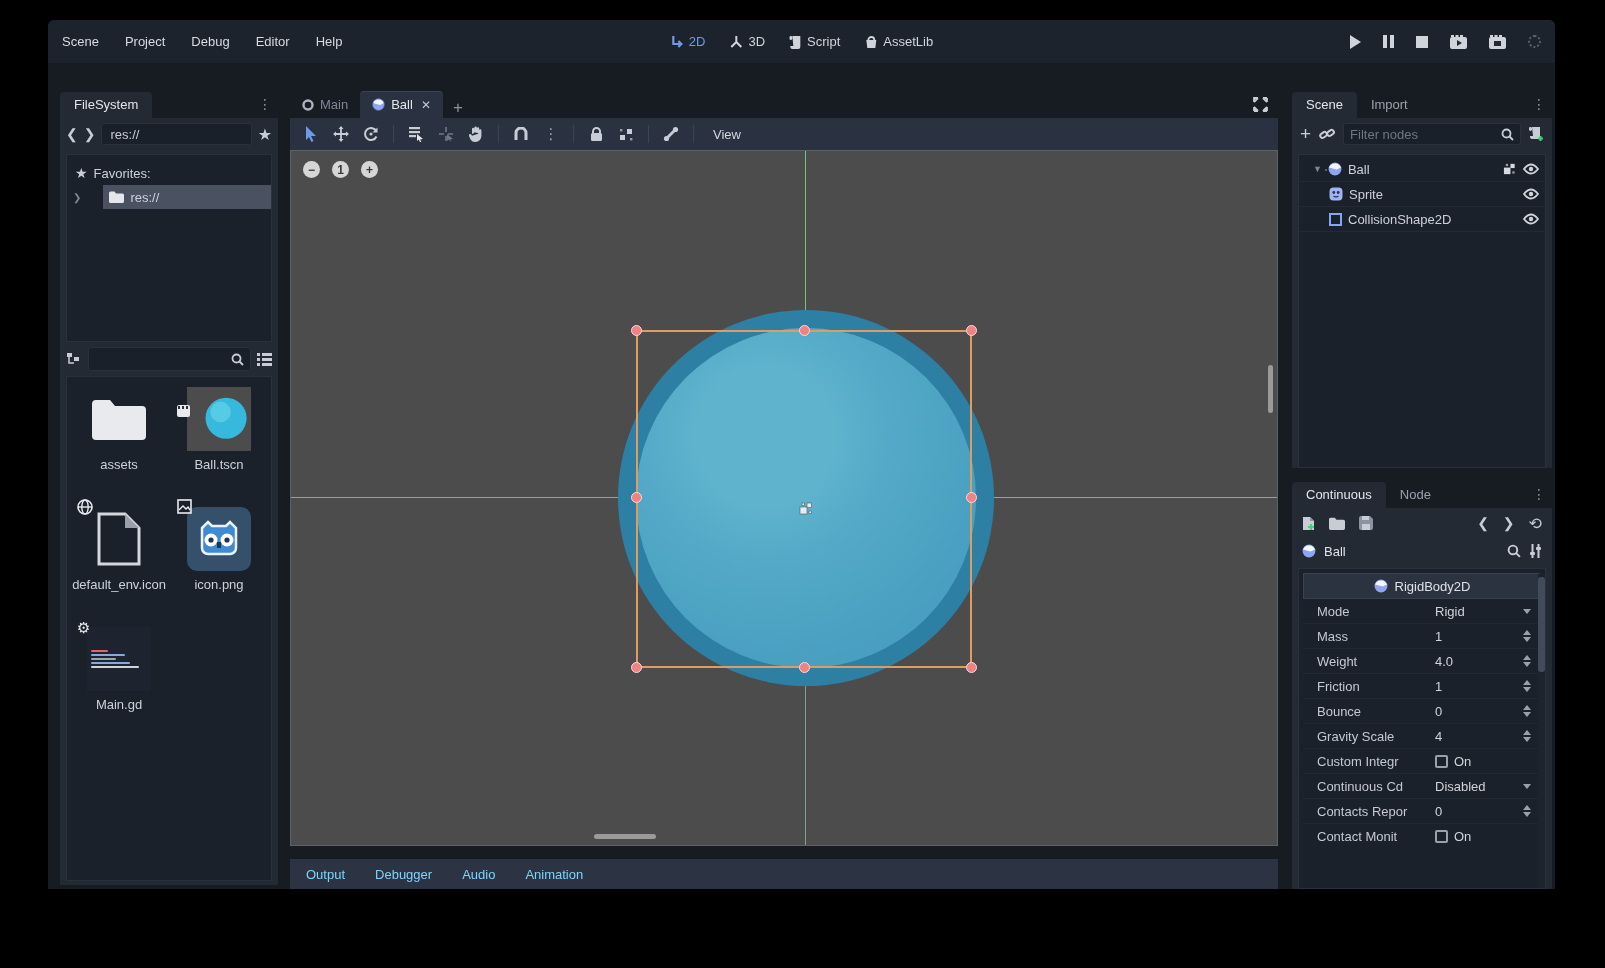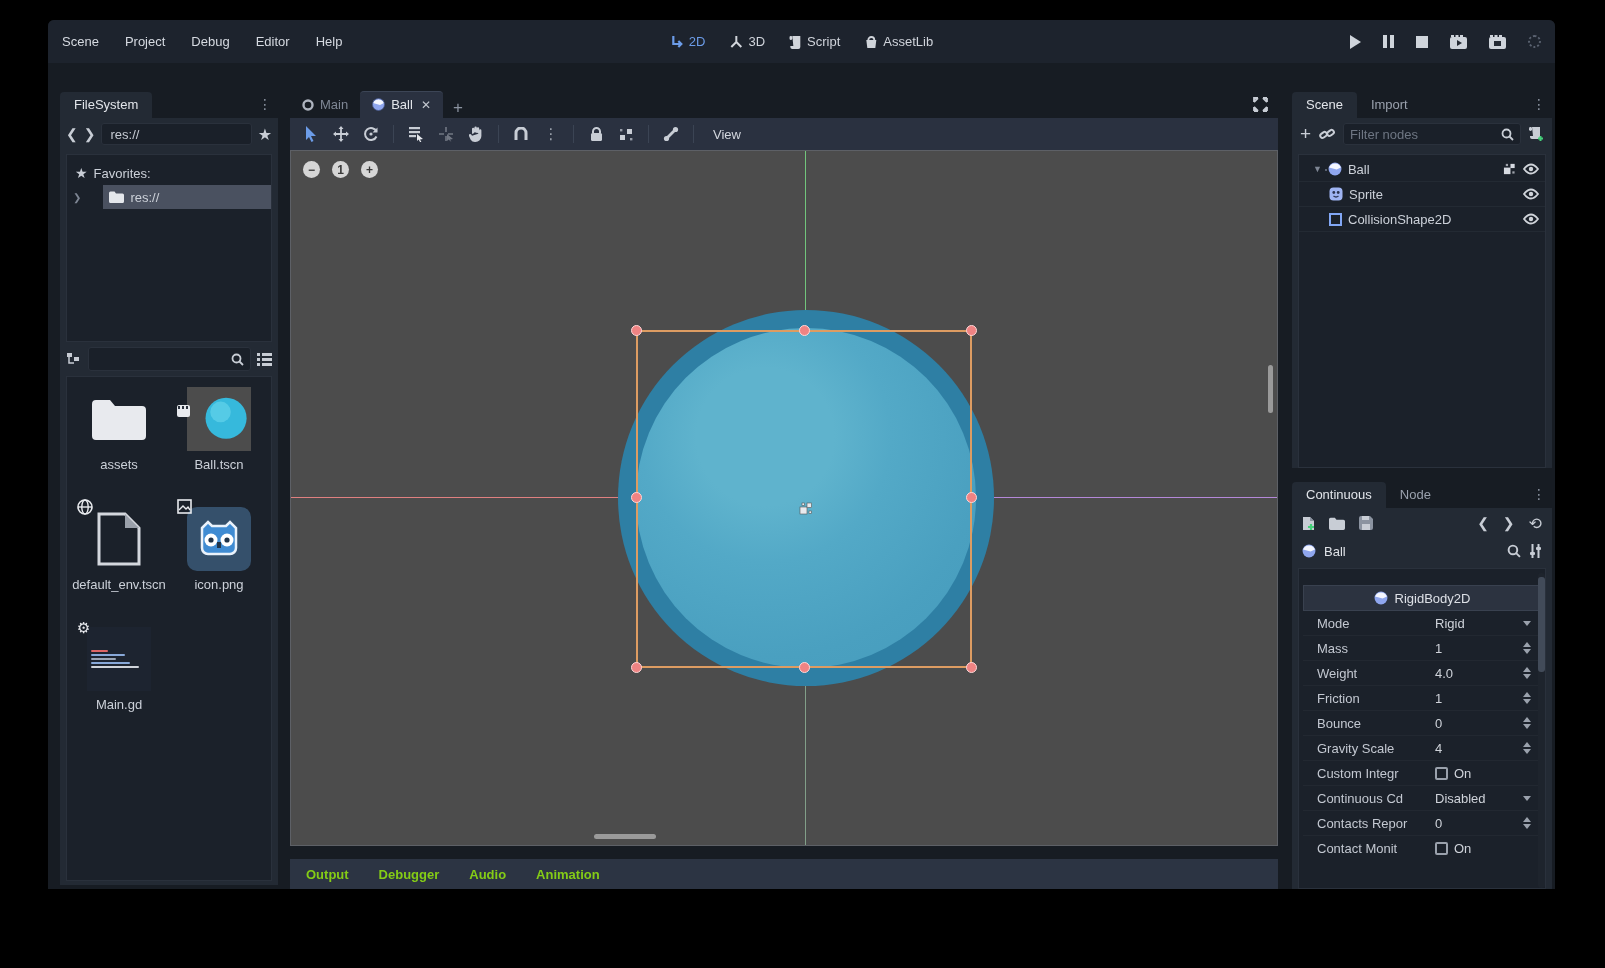--- a/index.html
+++ b/index.html
@@ -91,40 +91,40 @@
     background:#2e7fa4; }
   .ball-inner { position:absolute; left:345px; top:177px; width:340px; height:340px; border-radius:50%;
     background:radial-gradient(circle at 38% 32%, #5fb3cd 0 22%, #53a9c7 40%, #4aa0c0 70%, #459bbc 100%); }
   .sel-rect { position:absolute; left:345px; top:179px; width:336px; height:338px; border:2px solid #dd9c62; }
   .handle { position:absolute; width:11px; height:11px; border-radius:50%; background:#ef8383; border:1px solid #ffd7d7; }
   .gizmo { position:absolute; left:508px; top:350px; }
   .vp-scroll-h { position:absolute; left:303px; bottom:6px; width:62px; height:5px; border-radius:3px; background:#9a9a9a; }
   .vp-scroll-v { position:absolute; right:4px; top:214px; width:5px; height:48px; border-radius:3px; background:#9a9a9a; }
 
   .bottom-bar { height:30px; margin-top:13px; background:#2c3443; display:flex; align-items:center; gap:30px; padding:0 16px; }
-  .bottom-tab { font-size:13px; color:#84cc16;font-weight:bold; }
+  .bottom-tab { font-size:13px; color:#7dd3fc; }
 
   
   .scene-dock { position:absolute; top:0; left:0; width:260px; height:378px; display:flex; flex-direction:column; }
   .sd-toolbar { height:32px; display:flex; align-items:center; gap:8px; padding:0 8px; background:#232a34; }
   .filter-input { flex:1; height:22px; background:#1a2029; border:1px solid #2a313c; border-radius:3px;
     display:flex; align-items:center; padding:0 6px; font-size:13px; color:#6e7683; justify-content:space-between; }
   .sd-tree { flex:1; margin:4px 6px 0; padding:2px 0; }
   .node-row { height:25px; display:flex; align-items:center; gap:6px; padding:0 6px; font-size:13px; color:#ccd1d9;
     border-bottom:1px solid #232a33; position:relative; }
   .node-row .grow { flex:1; }
   .node-sel { position:absolute; left:20px; right:40px; top:1px; bottom:1px; background:#4a5160; border:1px solid #5b6372; }
   .node-row > * { position:relative; }
 
   
   .inspector-dock { position:absolute; top:390px; left:0; width:260px; height:409px; display:flex; flex-direction:column; }
   .insp-toolbar { height:30px; display:flex; align-items:center; gap:14px; padding:0 10px; background:#232a34; }
   .insp-node-row { height:26px; display:flex; align-items:center; gap:8px; padding:0 10px; background:#232a34; font-size:13px; color:#e0e3e8; }
   .insp-props { flex:1; margin:4px 6px 0; position:relative; overflow:hidden; }
-  .prop-header { height:26px; margin:16px 4px 0; background:#2c3340; border:1px solid #39414f; display:flex;
+  .prop-header { height:26px; margin:4px 4px 0; background:#2c3340; border:1px solid #39414f; display:flex;
     align-items:center; justify-content:center; gap:7px; color:#dde0e6; font-size:13px; }
   .prop-row { height:25px; display:flex; align-items:center; padding:0 10px 0 14px; border-bottom:1px solid #222831; margin:0 4px; }
   .prop-label { width:118px; font-size:13px; color:#c3c8d1; white-space:nowrap; overflow:hidden; }
   .prop-val { flex:1; font-size:13px; color:#cfd3da; display:flex; align-items:center; gap:6px; }
   .prop-ctl { color:#9aa1ac; display:flex; flex-direction:column; align-items:center; justify-content:center; }
   .spin-up { width:0;height:0;border-left:4px solid transparent;border-right:4px solid transparent;border-bottom:5px solid #9aa1ac; margin-bottom:2px;}
   .spin-dn { width:0;height:0;border-left:4px solid transparent;border-right:4px solid transparent;border-top:5px solid #9aa1ac;}
   .chk { width:13px; height:13px; border:2px solid #9aa1ac; border-radius:2px; }
   .insp-scroll { position:absolute; right:0; top:4px; bottom:0; width:7px; background:#1e242d; border-radius:3px; }
   .insp-thumb { position:absolute; right:0; top:4px; width:7px; height:95px; background:#424b59; border-radius:3px; }
@@ -277,21 +277,21 @@
                   <circle cx="8" cy="8" r="7" stroke="#e8eaee" stroke-width="1.6" fill="none"></circle>
                   <ellipse cx="8" cy="8" rx="3.2" ry="7" stroke="#e8eaee" stroke-width="1.4" fill="none"></ellipse>
                   <path d="M1 8 h14" stroke="#e8eaee" stroke-width="1.4"></path>
                 </svg>
             </span>
             <svg width="44" height="54" viewBox="0 0 44 54">
                 <path d="M2 2 h26 l14 14 v36 h-40 z" fill="none" stroke="#d4d7dd" stroke-width="3"></path>
                 <path d="M28 2 l14 14 h-14 z" fill="#9aa0aa"></path>
               </svg>
           </div>
-          <span class="file-label">default_env.tscn</span>
+          <span class="file-label">default_env.icon</span>
         </div>
 
         <div class="file-cell">
           <div class="thumb" style="background:#35506b;border-radius:10px;">
             <span class="badge">
               <svg width="15" height="15" viewBox="0 0 15 15">
                   <rect x="1" y="1" width="13" height="13" fill="none" stroke="#e8eaee" stroke-width="1.6"></rect>
                   <path d="M2 11 l4-4 3 3 2-2 2 3" stroke="#e8eaee" stroke-width="1.4" fill="none"></path>
                 </svg>
             </span>

